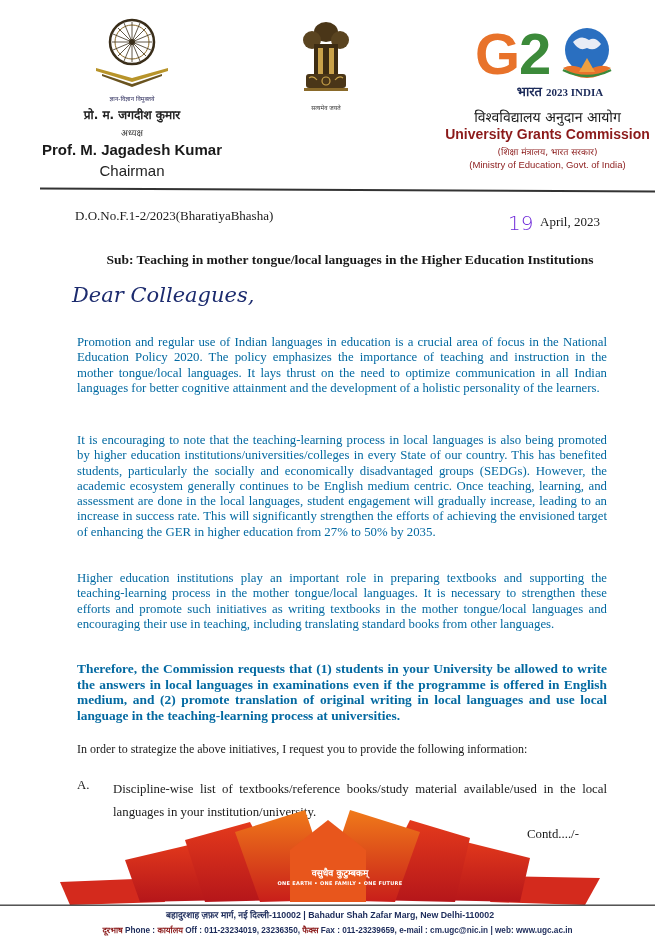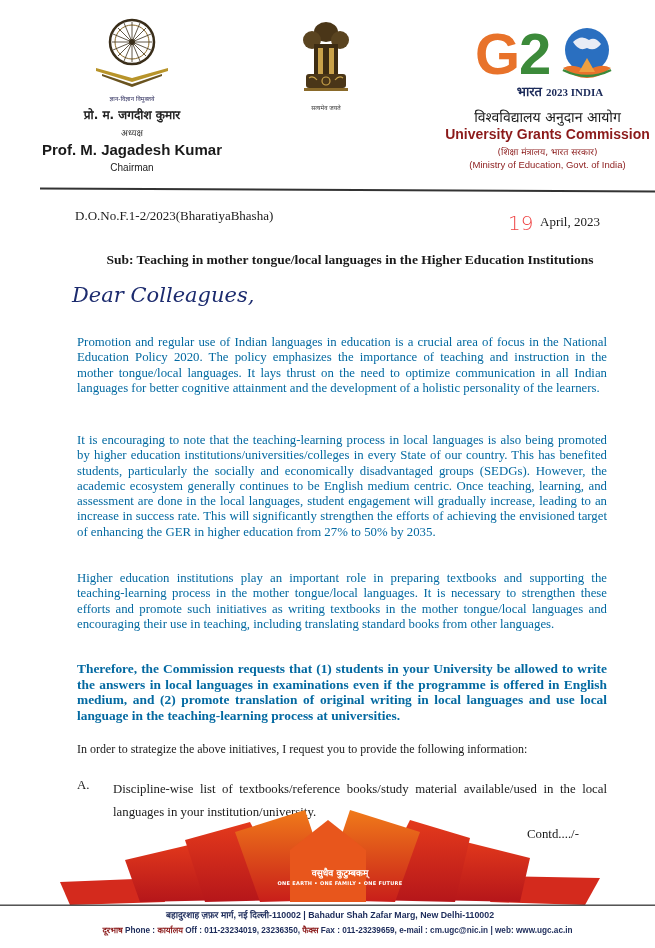--- a/index.html
+++ b/index.html
@@ -7,41 +7,41 @@
     body { position: relative; font-family: "Liberation Serif", serif; color: #1a1a1a; }
 
     .abs { position: absolute; }
 
     
     .ugc-emblem { left: 92px; top: 14px; width: 80px; height: 80px; }
     .motto-small { left: 60px; top: 95px; width: 144px; text-align: center; font-family: "DejaVu Sans", sans-serif; font-size: 6px; color: #2a2a5a; }
     .chair-hi { left: 40px; top: 106px; width: 184px; text-align: center; font-family: "DejaVu Sans", sans-serif; font-size: 12px; font-weight: bold; color: #222; }
     .chair-hi-role { left: 60px; top: 126px; width: 144px; text-align: center; font-family: "DejaVu Sans", sans-serif; font-size: 9px; color: #333; }
     .chair-en { left: 20px; top: 141px; width: 224px; text-align: center; font-family: "Liberation Sans", sans-serif; font-size: 15px; font-weight: bold; color: #1a1a1a; }
-    .chair-role { left: 60px; top: 162px; width: 144px; text-align: center; font-family: "Liberation Sans", sans-serif; font-size: 10px; color: #222; }
+    .chair-role { left: 60px; top: 162px; width: 144px; text-align: center; font-family: "Liberation Sans", sans-serif; font-size: 15px; color: #222; }
 
     
     .national-emblem { left: 296px; top: 18px; width: 60px; height: 80px; }
     .satyamev { left: 296px; top: 104px; width: 60px; text-align: center; font-family: "DejaVu Sans", sans-serif; font-size: 6px; color: #333; }
 
     
     .g20 { left: 475px; top: 22px; width: 150px; height: 60px; }
     .g20-sub { left: 490px; top: 82px; width: 140px; text-align: center; }
     .g20-sub .hi { font-family: "DejaVu Serif", serif; font-size: 13px; font-weight: bold; color: #1c2b5a; }
     .g20-sub .en { font-family: "Liberation Serif", serif; font-size: 11px; font-weight: bold; color: #1c2b5a; margin-left: 4px; }
     .ugc-hi { left: 440px; top: 107px; width: 215px; text-align: center; font-family: "DejaVu Sans", sans-serif; font-size: 14px; color: #1a1a1a; }
     .ugc-en { left: 440px; top: 126px; width: 215px; text-align: center; font-family: "Liberation Sans", sans-serif; font-size: 14px; font-weight: bold; color: #8b1a1a; }
     .ministry-hi { left: 440px; top: 145px; width: 215px; text-align: center; font-family: "DejaVu Sans", sans-serif; font-size: 9px; color: #8b1a1a; }
     .ministry-en { left: 440px; top: 159px; width: 215px; text-align: center; font-family: "Liberation Sans", sans-serif; font-size: 9.5px; color: #8b1a1a; }
 
     .header-rule { left: 40px; top: 189px; width: 615px; height: 2px; background: #333; transform: rotate(0.3deg); }
 
     
     .ref-no { left: 75px; top: 208px; font-size: 13px; }
-    .date-day { left: 508px; top: 211px; font-family: "DejaVu Sans", sans-serif; font-size: 20px; color: #ef4444; font-weight: 300; }
+    .date-day { left: 508px; top: 211px; font-family: "DejaVu Sans", sans-serif; font-size: 20px; color: #6d28d9; font-weight: 300; }
     .date-rest { left: 540px; top: 214px; font-size: 13px; }
 
     .subject { left: 60px; top: 252px; width: 580px; text-align: center; font-size: 13.5px; font-weight: bold; }
 
     .salutation { left: 72px; top: 283px; font-family: "DejaVu Serif", serif; font-style: italic; font-size: 21px; color: #1c2b6e; }
 
     .para { left: 77px; width: 530px; font-size: 12.8px; line-height: 15.3px; text-align: justify; color: #0369a1; }
     .p1 { top: 335px; }
     .p2 { top: 433px; }
     .p3 { top: 571px; }

